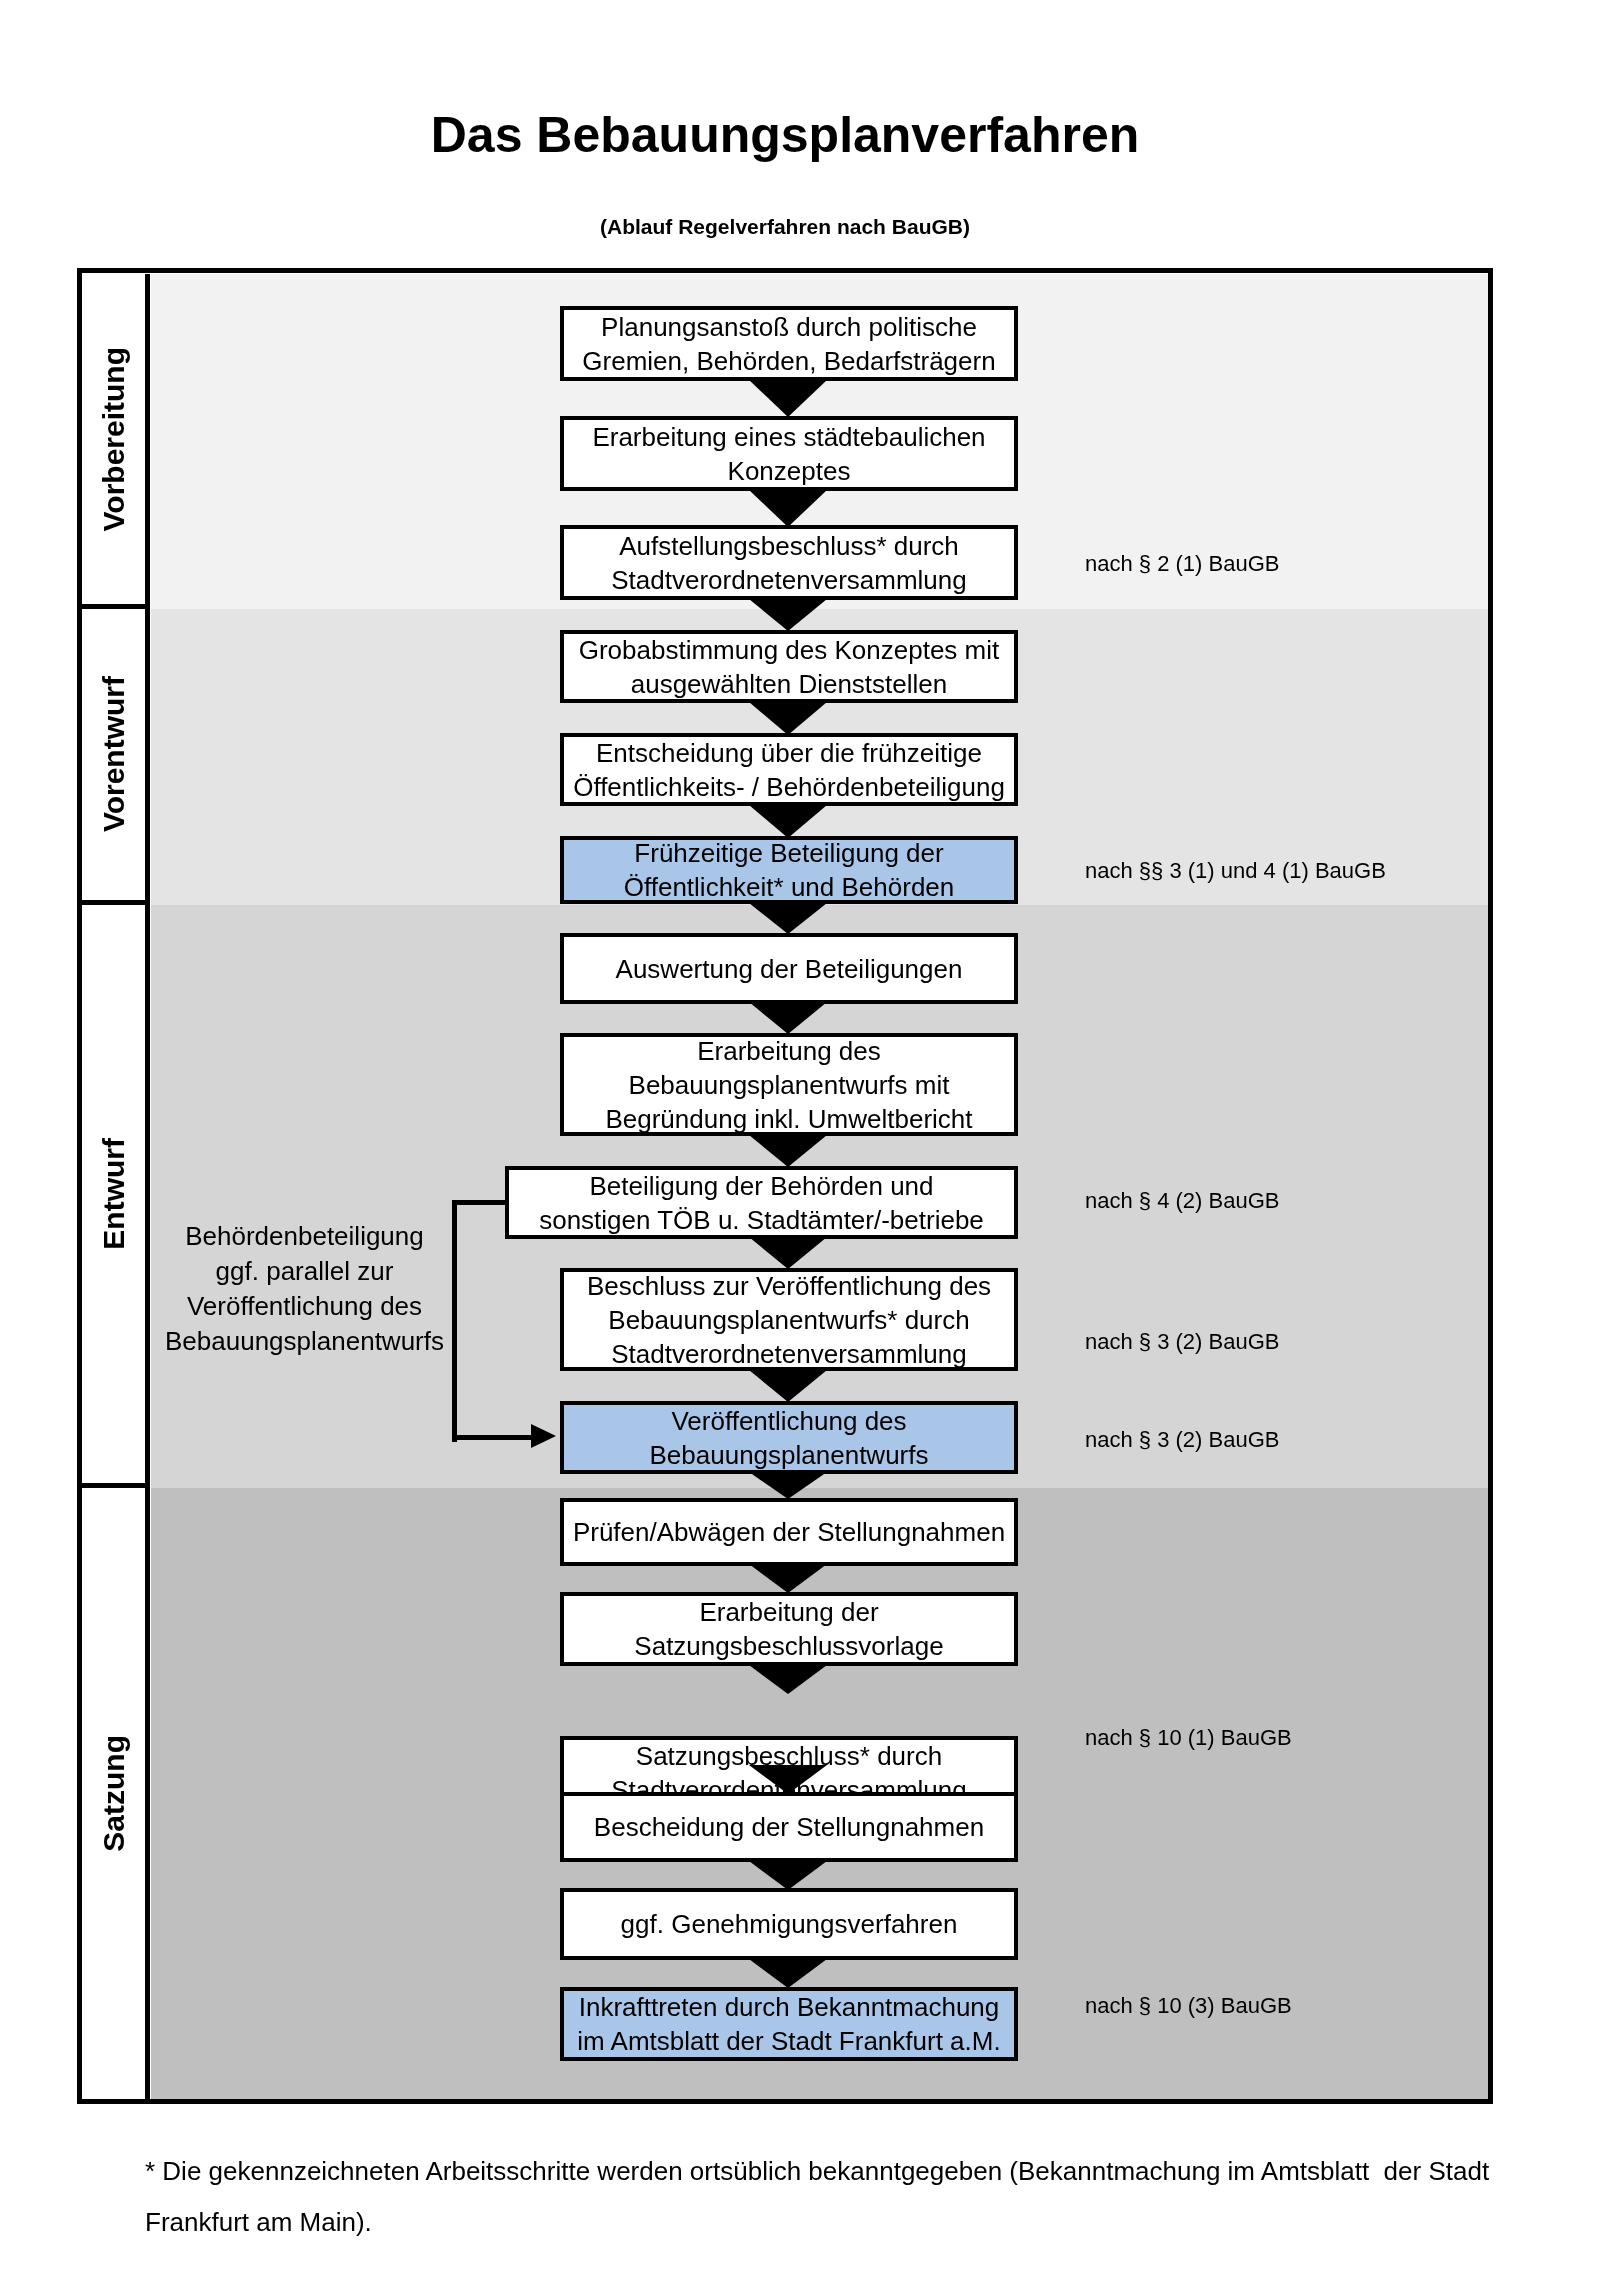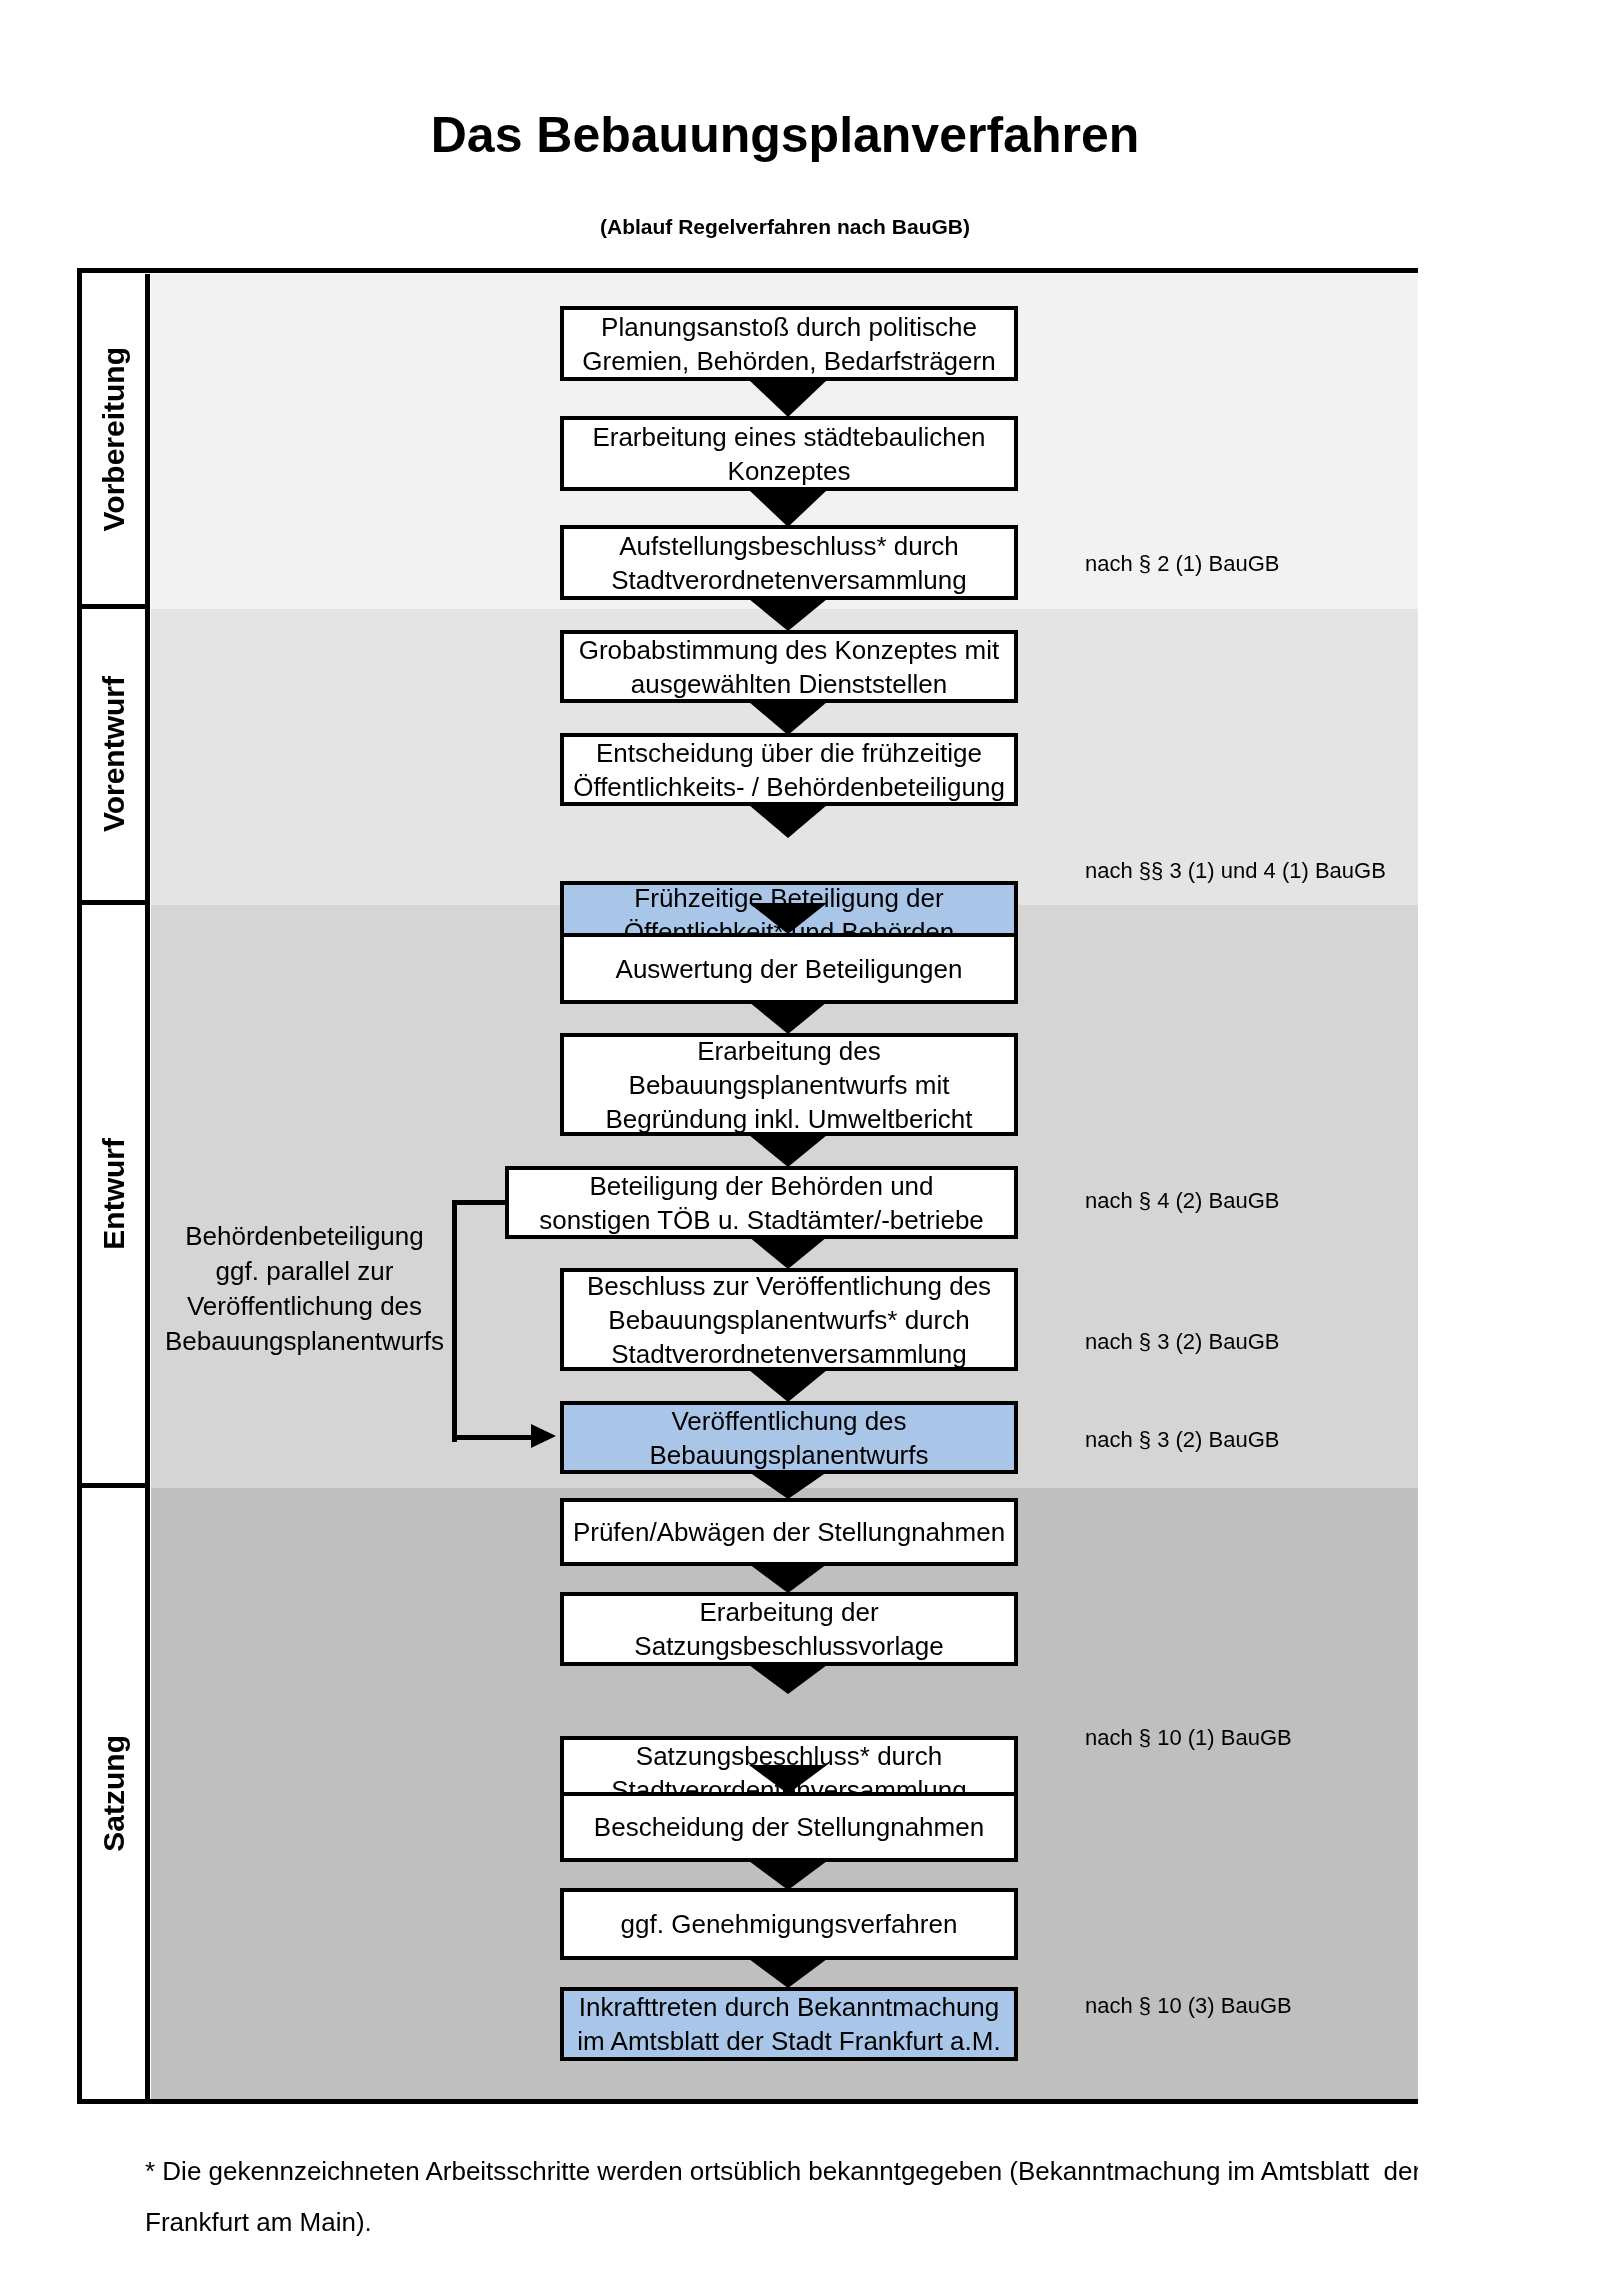--- a/index.html
+++ b/index.html
@@ -1,16 +1,16 @@
 <!DOCTYPE html>
 <html style="font-size:10.5px"><head>
 <meta charset="utf-8">
 <style>
   html,body{margin:0;padding:0;background:#fff;}
-  #page{position:relative;width:1418px;height:2295px;background:#ffffff;
+  #page{position:relative;width:1623px;height:2295px;background:#ffffff;
         font-family:"Liberation Sans", sans-serif;color:#000;overflow:hidden;}
 
   .title{position:absolute;left:77px;width:1416px;top:106px;text-align:center;
          font-size:50px;font-weight:bold;letter-spacing:0px;}
   .subtitle{position:absolute;left:77px;width:1416px;top:215px;text-align:center;
             font-size:21px;font-weight:bold;}
 
   #frame{position:absolute;left:77px;top:268px;width:1416px;height:1836px;
          border:5.2px solid #000;box-sizing:border-box;}
 
@@ -98,21 +98,21 @@
       <div class="step" style="top: 630px; height: 73px;">
         <div><span>Grobabstimmung des Konzeptes mit</span></div>
         <div><span>ausgewählten Dienststellen</span></div>
       </div>
       <div class="arrow" style="left: 749px; top: 702px; border-top: 33px solid rgb(0, 0, 0);"></div>
       <div class="step" style="top: 733px; height: 73px;">
         <div><span>Entscheidung über die frühzeitige</span></div>
         <div><span>Öffentlichkeits- / Behördenbeteiligung</span></div>
       </div>
       <div class="arrow" style="left: 749px; top: 805px; border-top: 33px solid rgb(0, 0, 0);"></div>
-      <div class="step hl" style="top: 881px; height: 68px;">
+      <div class="step hl" style="top: 836px; height: 68px;">
         <div><span class="b">Frühzeitige Beteiligung der</span></div>
         <div><span class="b">Öffentlichkeit* und Behörden</span></div>
       </div>
       <div class="arrow" style="left: 749px; top: 903px; border-top: 31px solid rgb(0, 0, 0);"></div>
       <div class="annotation" style="top: 871px;">nach §§ 3 (1) und 4 (1) BauGB</div>
       <div class="step" style="top: 933px; height: 71px; align-items: center;">
         <div><span>Auswertung der Beteiligungen</span></div>
       </div>
       <div class="arrow" style="left: 749px; top: 1002px; border-top: 32px solid rgb(0, 0, 0);"></div>
       <div class="step" style="top: 1033px; height: 103px;">

